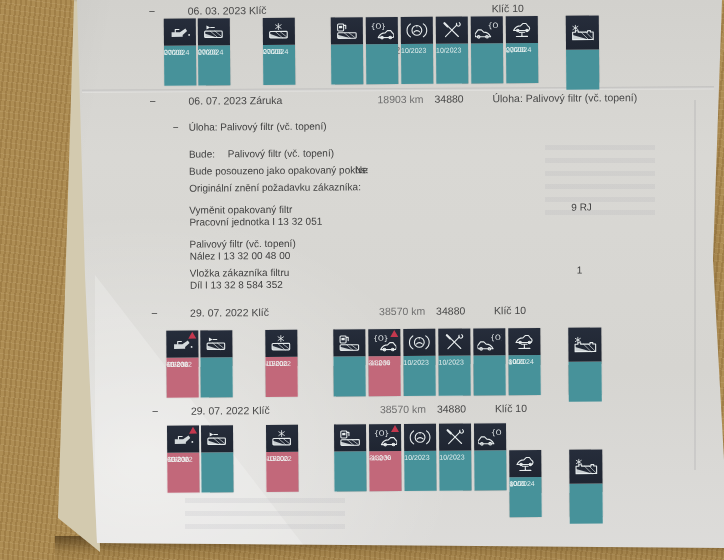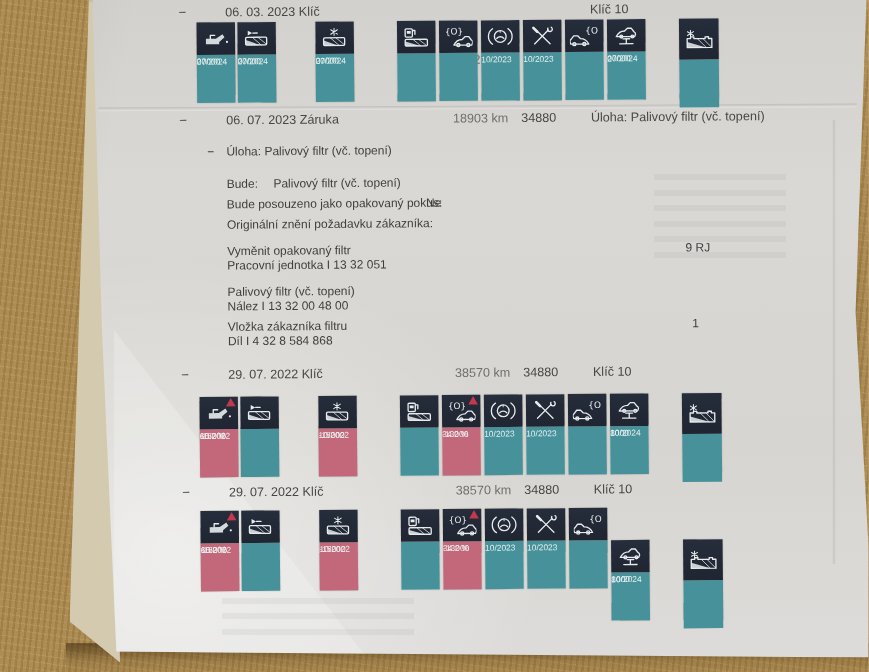--- a/index.html
+++ b/index.html
@@ -588,18 +588,18 @@
         <span class="dline" style="left:190px;top:181px;">Originální znění požadavku zákazníka:</span>
 
         <span class="dline" style="left:190px;top:203px;">Vyměnit opakovaný filtr</span>
         <span class="dline" style="left:190px;top:215px;">Pracovní jednotka I 13 32 051</span>
         <span class="dline" style="left:572px;top:203px;">9 RJ</span>
 
         <span class="dline" style="left:190px;top:237px;">Palivový filtr (vč. topení)</span>
         <span class="dline" style="left:190px;top:249px;">Nález I 13 32 00 48 00</span>
 
         <span class="dline" style="left:190px;top:266px;">Vložka zákazníka filtru</span>
-        <span class="dline" style="left:190px;top:278px;">Díl I 4 32 8 584 868</span>
+        <span class="dline" style="left:190px;top:278px;">Díl I 13 32 8 584 352</span>
         <span class="dline" style="left:577px;top:266px;">1</span>
       </div>
     </div>
   </div>
 </div>
 
 </body></html>

